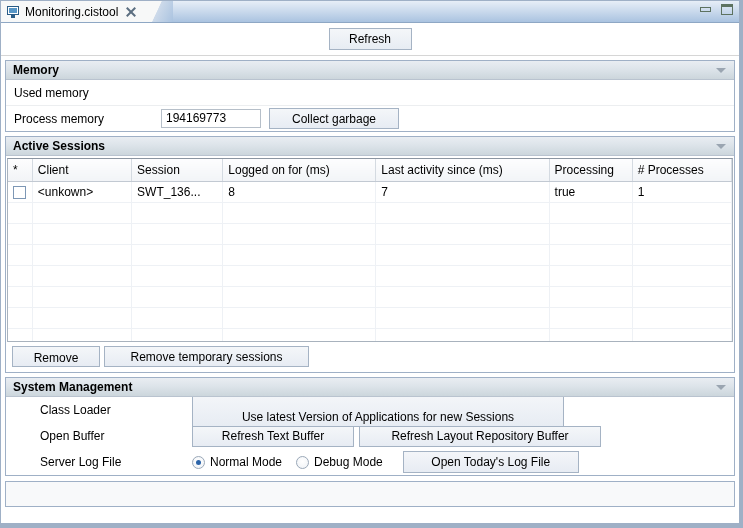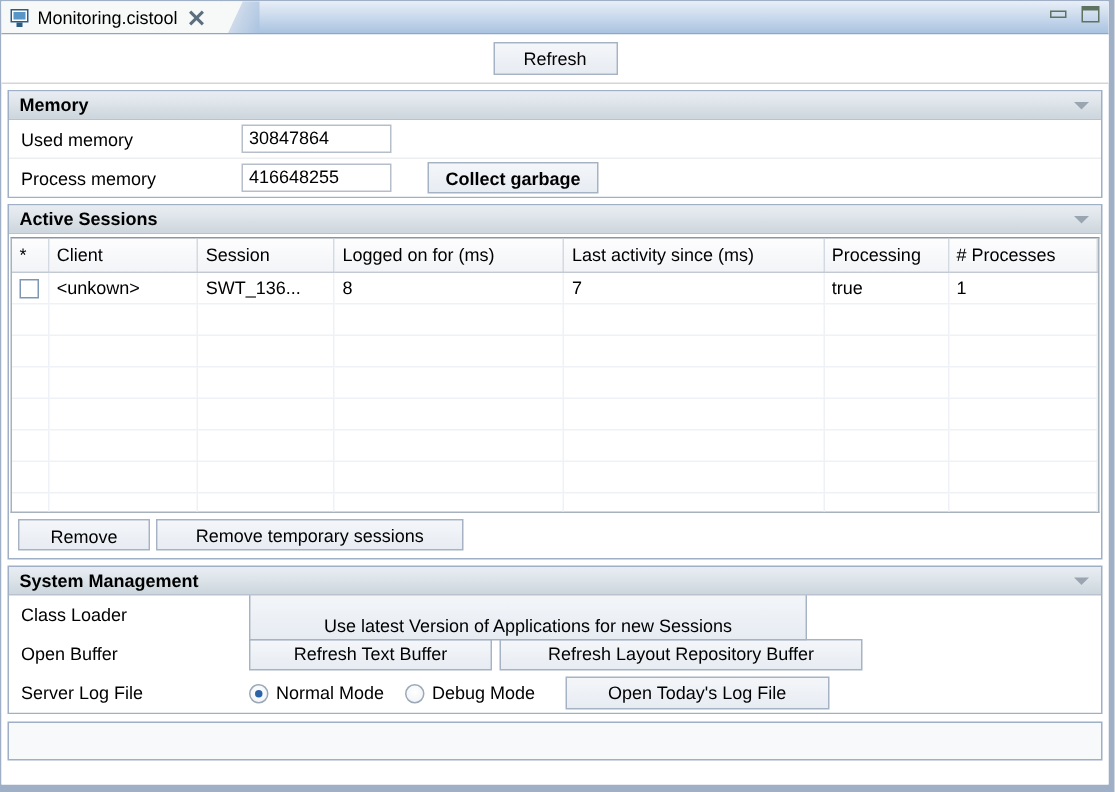--- a/index.html
+++ b/index.html
@@ -212,21 +212,21 @@
     width: 100px; height: 19px;
     background: #ffffff;
     border: 1px solid #b6bfc9;
     box-sizing: border-box;
     font-family: "Liberation Sans", sans-serif;
     font-size: 12px;
     padding: 0 0 0 4px;
     line-height: 17px;
     color: #000;
   }
-  .btn-collect { margin-left: 24px; width: 114px; height: 21px; padding: 0; font-weight: bold; }
+  .btn-collect { margin-left: 8px; width: 130px; height: 21px; padding: 0; }
 
   
   .table-wrap {
     margin: 2px 1px 0 1px;
     border: 1px solid #a8b2bd;
     border-top-color: #8b95a1;
     background: #ffffff;
     height: 184px;
     box-sizing: border-box;
     overflow: hidden;
@@ -283,20 +283,21 @@
   .btn-remove { width: 88px; height: 21px; padding: 4px; }
   .btn-remove-temp { width: 205px; height: 21px; padding: 0; }
 
   
   .sm-row {
     display: flex;
     align-items: center;
     height: 26px;
     padding-left: 8px;
     box-sizing: border-box;
+    margin-left: 26px;
   }
   .sm-label {
     width: 152px;
     font-size: 12px;
     flex: 0 0 auto;
   }
   .btn-uselatest { width: 372px; height: 21px; padding: 16px; }
   .btn-refreshtext { width: 162px; height: 21px; padding: 0; }
   .btn-refreshlayout { width: 242px; height: 21px; padding: 0; margin-left: 5px; }
   .btn-openlog { width: 176px; height: 22px; padding: 0; margin-left: 6px; }
@@ -361,25 +362,24 @@
     </div>
 
     <div class="section">
       <div class="section-head">
         <span class="section-title">Memory</span>
         <span class="collapse-arrow"></span>
       </div>
       <div class="section-body">
         <div class="mem-row">
           <span class="mem-label">Used memory</span>
-          <div class="mem-value">30847864</div>
         </div>
         <div class="mem-row">
           <span class="mem-label">Process memory</span>
-          <div class="mem-value">416648255</div>
+          <div class="mem-value">194169773</div>
           <button class="btn btn-collect">Collect garbage</button>
         </div>
       </div>
     </div>
 
     <div class="section">
       <div class="section-head">
         <span class="section-title">Active Sessions</span>
         <span class="collapse-arrow"></span>
       </div>

